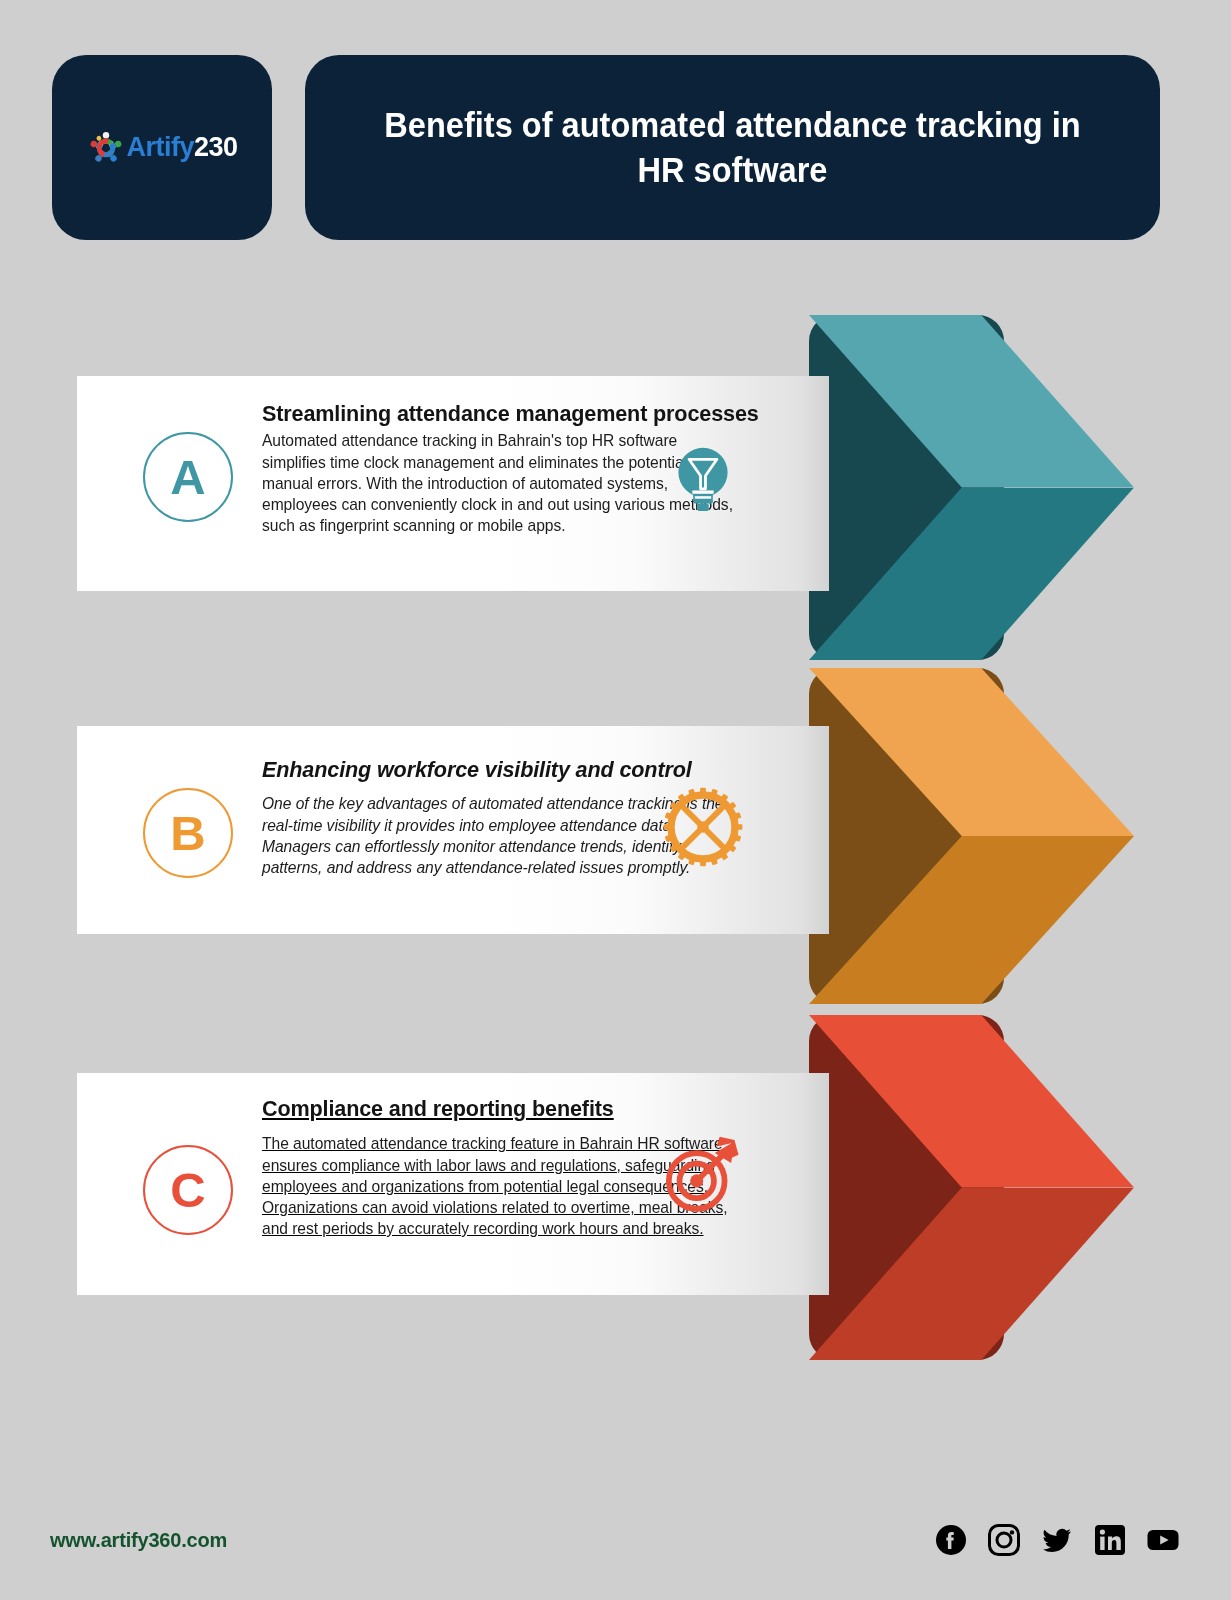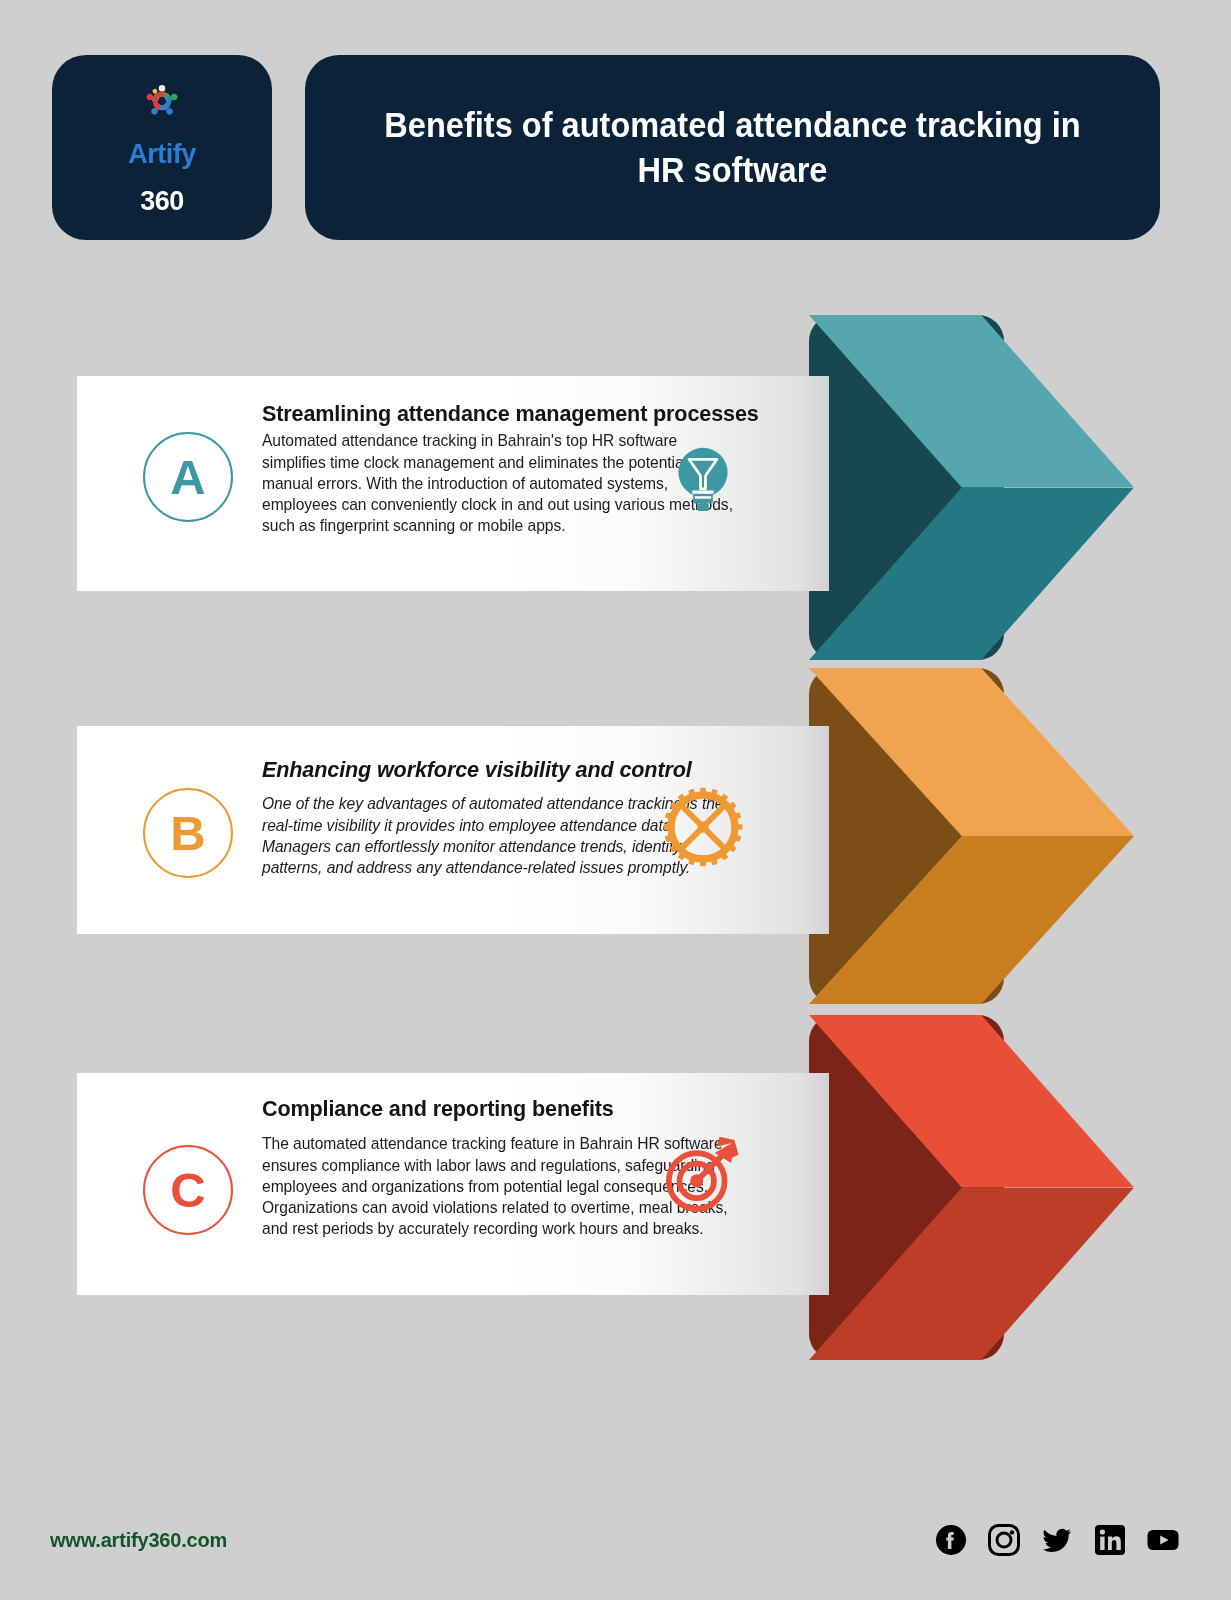--- a/index.html
+++ b/index.html
@@ -31,22 +31,21 @@
     height: 185px;
     background: #0b2239;
     border-radius: 34px;
     display: flex;
     align-items: center;
     justify-content: center;
   }
   .logo-inner {
     display: flex;
     align-items: center;
-    gap: 20px;
-    flex-direction: column;
+    gap: 0;
   }
   .logo-mark {
     width: 40px;
     height: 40px;
     flex: 0 0 40px;
     position: relative;
   }
   .logo-word {
     font-size: 27px;
     font-weight: bold;
@@ -238,21 +237,21 @@
               <circle cx="50" cy="18" r="8" fill="#e03b35"></circle>
               <path d="M50 28 C64 28 74 38 74 50 L60 50 C60 43 56 38 50 38 C44 38 40 43 40 50 L26 50 C26 38 36 28 50 28 Z" fill="#e03b35"></path>
             </g>
             <g transform="rotate(324 50 50)">
               <circle cx="50" cy="20" r="6" fill="#f0c040"></circle>
             </g>
           </g>
         </svg>
       </span>
       <span class="logo-word logo-artify">Artify</span>
-        <span class="logo-word logo-360">360</span>
+        <span class="logo-word logo-360">230</span>
     </div>
   </div>
 
   <div class="title-box">
     <div class="title-text">Benefits of automated attendance tracking in HR software</div>
   </div>
 </div>
 
 <div class="section sec-a">
   <div class="backplate" style="background:#17474f"></div>
@@ -341,21 +340,21 @@
   <div class="chev">
     <div class="chev-top" style="background:#e84f37"></div>
     <div class="chev-bot" style="background:#bd3d26"></div>
   </div>
 </div>
 
 <div class="card card-c">
   <div class="letter-circle" style="left:66px; top:72px; border-color:#e8503a; color:#e8503a;">
     <span>C</span>
   </div>
-  <div class="body-area" style="top:22px;">
+  <div class="body-area" style="top:22px;text-decoration:underline;">
     <p class="sec-title">Compliance and reporting benefits</p>
     <p class="sec-body" style="margin-top:11px;">The automated attendance tracking feature in Bahrain HR software ensures compliance with labor laws and regulations, safeguarding employees and organizations from potential legal consequences. Organizations can avoid violations related to overtime, meal breaks, and rest periods by accurately recording work hours and breaks.</p>
   </div>
   <div class="sec-icon" style="left:582px; top:62px;">
     <svg viewBox="0 0 100 100" width="82" height="82" aria-hidden="true">
       <g fill="none" stroke="#e8503a" stroke-width="7">
         <circle cx="46" cy="56" r="34"></circle>
         <circle cx="46" cy="56" r="21"></circle>
       </g>
       <circle cx="46" cy="56" r="8" fill="#e8503a"></circle>

